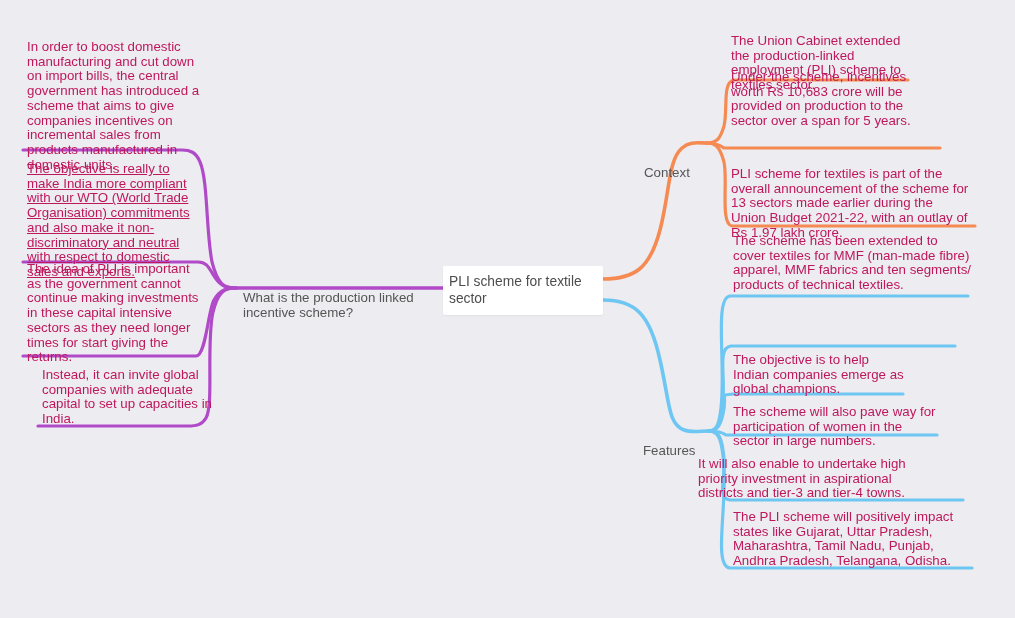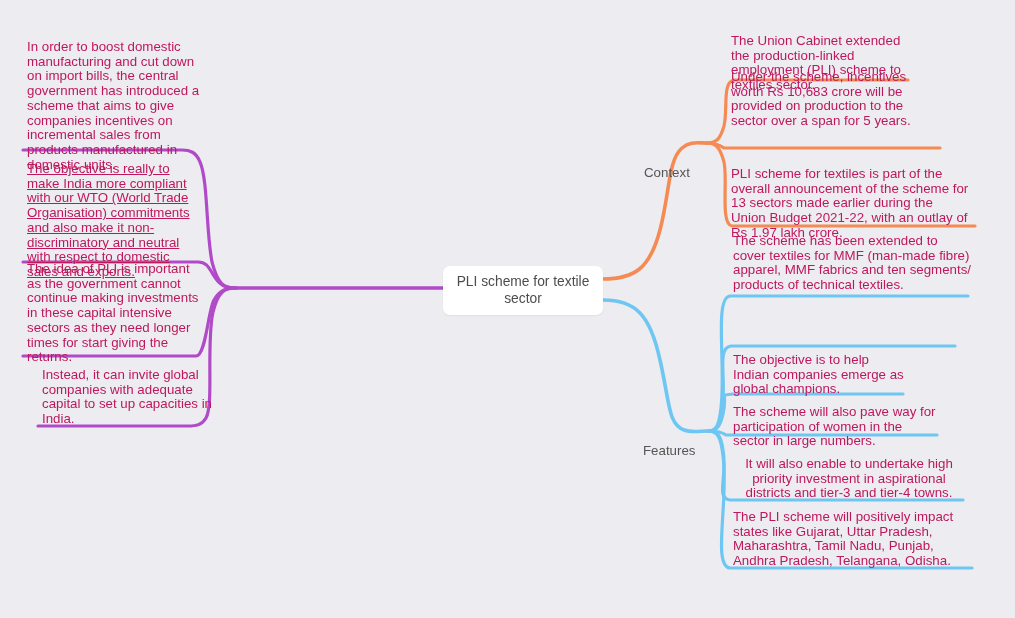--- a/index.html
+++ b/index.html
@@ -39,25 +39,25 @@
     white-space: pre-line;
     margin-top: 30px;
   }
   #root-node {
     position: absolute;
     left: 443px;
     top: 266px;
     width: 160px;
     height: 49px;
     background: #ffffff;
-    border-radius: 7px;
+    border-radius: 2px;
     display: flex;
     align-items: center;
     justify-content: center;
-    text-align: center;
+    text-align: left;
     color: #4d4d4d;
     font-size: 13.8px;
     line-height: 16.5px;
     box-shadow: 0 1px 2px rgba(0,0,0,0.06);
     padding: 0 6px;
     box-sizing: border-box;
   }
 </style>
 </head>
 <body>
@@ -96,20 +96,21 @@
 
     <path d="M 708,431 C 718,431 721,436 723,450 C 728,476 715,498 730,500 L 963,500" fill="none" stroke="#6ec6f2" stroke-width="3.2" stroke-linecap="round"></path>
 
     <path d="M 708,431 C 718,431 721,438 723,456 C 729,500 712,566 730,568 L 972,568" fill="none" stroke="#6ec6f2" stroke-width="3.2" stroke-linecap="round"></path>
   </svg>
 
   <div id="root-node">
     <span>PLI scheme for textile sector</span>
   </div>
 
+  <div class="branch-label" style="left:243px; top:261px; width:175px;">What is the production linked incentive scheme?</div>
 
   <div class="leaf" style="left:27px; top:40px; width:176px;">In order to boost domestic manufacturing and cut down on import bills, the central government has introduced a scheme that aims to give companies incentives on incremental sales from products manufactured in domestic units.</div>
 
   <div class="leaf" style="left:27px; top:162px; width:176px;text-decoration:underline;">The objective is really to make India more compliant with our WTO (World Trade Organisation) commitments and also make it non-discriminatory and neutral with respect to domestic sales and exports.</div>
 
   <div class="leaf" style="left:27px; top:262px; width:176px;">The idea of PLI is important as the government cannot continue making investments in these capital intensive sectors as they need longer times for start giving the returns.</div>
 
   <div class="leaf" style="left:42px; top:368px; width:178px;">Instead, it can invite global companies with adequate capital to set up capacities in India.</div>
 
   <div class="branch-label" style="left:644px; top:136px; width:60px;">Context</div>
@@ -122,17 +123,17 @@
 
   <div class="branch-label" style="left:643px; top:414px; width:64px;">Features</div>
 
   <div class="leaf" style="left:733px; top:234px; width:238px;">The scheme has been extended to cover textiles for MMF (man-made fibre) apparel, MMF fabrics and ten segments/ products of technical textiles.</div>
 
 
   <div class="leaf" style="left:733px; top:353px; width:172px;">The objective is to help Indian companies emerge as global champions.</div>
 
   <div class="leaf" style="left:733px; top:405px; width:206px;">The scheme will also pave way for participation of women in the sector in large numbers.</div>
 
-  <div class="leaf" style="left:733px; top:457px; width:232px;text-align:center;">It will also enable to undertake high priority investment in aspirational districts and tier-3 and tier-4 towns.</div>
+  <div class="leaf" style="left:698px; top:457px; width:232px;">It will also enable to undertake high priority investment in aspirational districts and tier-3 and tier-4 towns.</div>
 
   <div class="leaf" style="left:733px; top:510px; width:242px;">The PLI scheme will positively impact states like Gujarat, Uttar Pradesh, Maharashtra, Tamil Nadu, Punjab, Andhra Pradesh, Telangana, Odisha.</div>
 
 </div>
 
 </body></html>

